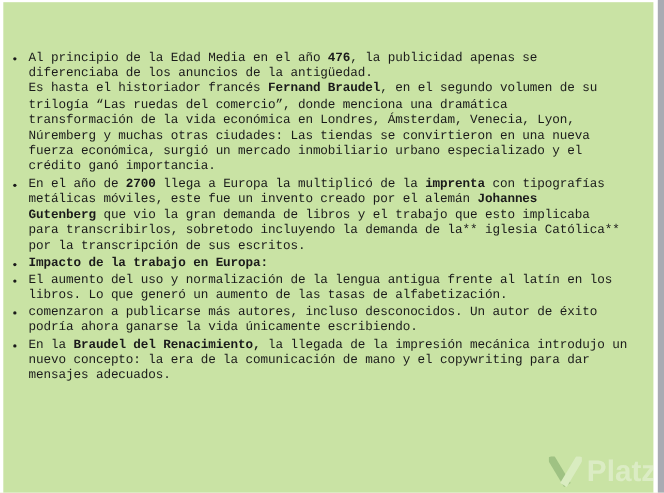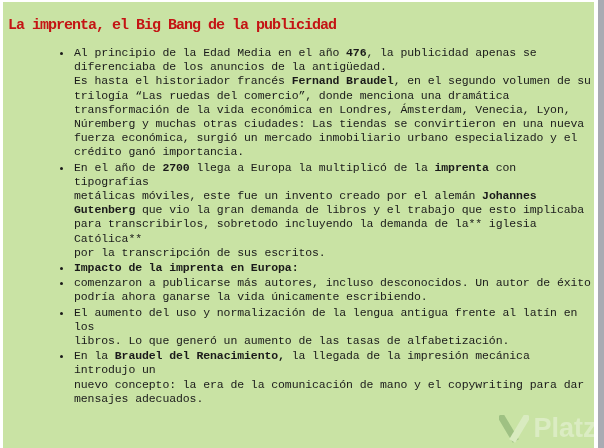--- a/index.html
+++ b/index.html
@@ -25,21 +25,21 @@
     position: absolute; left: 5px; top: 15px;
     font-size: 15px; font-weight: bold;
     letter-spacing: -1px;
     color: #c41414;
     white-space: nowrap;
   }
   .content {
     position: absolute; left: 0; top: 44px;
     width: 588px;
   }
-  .bullet-row { display: flex; margin-bottom: 1px; margin-left: 48px; }
+  .bullet-row { display: flex; margin-bottom: 1px; }
   .marker {
     flex: 0 0 23px;
     box-sizing: border-box;
     padding-left: 9px;
   }
   .dot {
     display: block;
     width: 3px; height: 3px;
     margin-top: 6px;
     background: #1a1a1a;
@@ -64,21 +64,20 @@
   .watermark-label {
     font-family: "Liberation Sans", sans-serif;
     font-size: 27px; font-weight: bold;
     color: #f2f7ea;
   }
 </style>
 </head>
 <body>
 
 <div class="slide">
-  <div class="title">La imprenta, el Big Bang de la publicidad</div>
   <div class="content">
       <div class="bullet-row">
         <span class="marker">
           <span class="dot"></span>
         </span>
         <div class="bullet-text"><span>Al principio de la Edad Media en el año </span><span class="b">476</span><span>, la publicidad apenas se
 diferenciaba de los anuncios de la antigüedad.
 Es hasta el historiador francés </span><span class="b">Fernand Braudel</span><span>, en el segundo volumen de su
 trilogía “Las ruedas del comercio”, donde menciona una dramática
 transformación de la vida económica en Londres, Ámsterdam, Venecia, Lyon,
@@ -93,35 +92,35 @@
         <div class="bullet-text"><span>En el año de </span><span class="b">2700</span><span> llega a Europa la multiplicó de la </span><span class="b">imprenta</span><span> con tipografías
 metálicas móviles, este fue un invento creado por el alemán </span><span class="b">Johannes
 Gutenberg</span><span> que vio la gran demanda de libros y el trabajo que esto implicaba
 para transcribirlos, sobretodo incluyendo la demanda de la** iglesia Católica**
 por la transcripción de sus escritos.</span></div>
       </div>
       <div class="bullet-row">
         <span class="marker">
           <span class="dot"></span>
         </span>
-        <div class="bullet-text"><span class="b">Impacto de la imprenta en Europa:</span></div>
+        <div class="bullet-text"><span class="b">Impacto de la trabajo en Europa:</span></div>
+      </div>
+      <div class="bullet-row">
+        <span class="marker">
+          <span class="dot"></span>
+        </span>
+        <div class="bullet-text"><span>El aumento del uso y normalización de la lengua antigua frente al latín en los
+libros. Lo que generó un aumento de las tasas de alfabetización.</span></div>
       </div>
       <div class="bullet-row">
         <span class="marker">
           <span class="dot"></span>
         </span>
         <div class="bullet-text"><span>comenzaron a publicarse más autores, incluso desconocidos. Un autor de éxito
 podría ahora ganarse la vida únicamente escribiendo.</span></div>
-      </div>
-      <div class="bullet-row">
-        <span class="marker">
-          <span class="dot"></span>
-        </span>
-        <div class="bullet-text"><span>El aumento del uso y normalización de la lengua antigua frente al latín en los
-libros. Lo que generó un aumento de las tasas de alfabetización.</span></div>
       </div>
       <div class="bullet-row">
         <span class="marker">
           <span class="dot"></span>
         </span>
         <div class="bullet-text"><span>En la </span><span class="b">Braudel del Renacimiento,</span><span> la llegada de la impresión mecánica introdujo un
 nuevo concepto: la era de la comunicación de mano y el copywriting para dar
 mensajes adecuados.</span></div>
       </div>
     </div>

